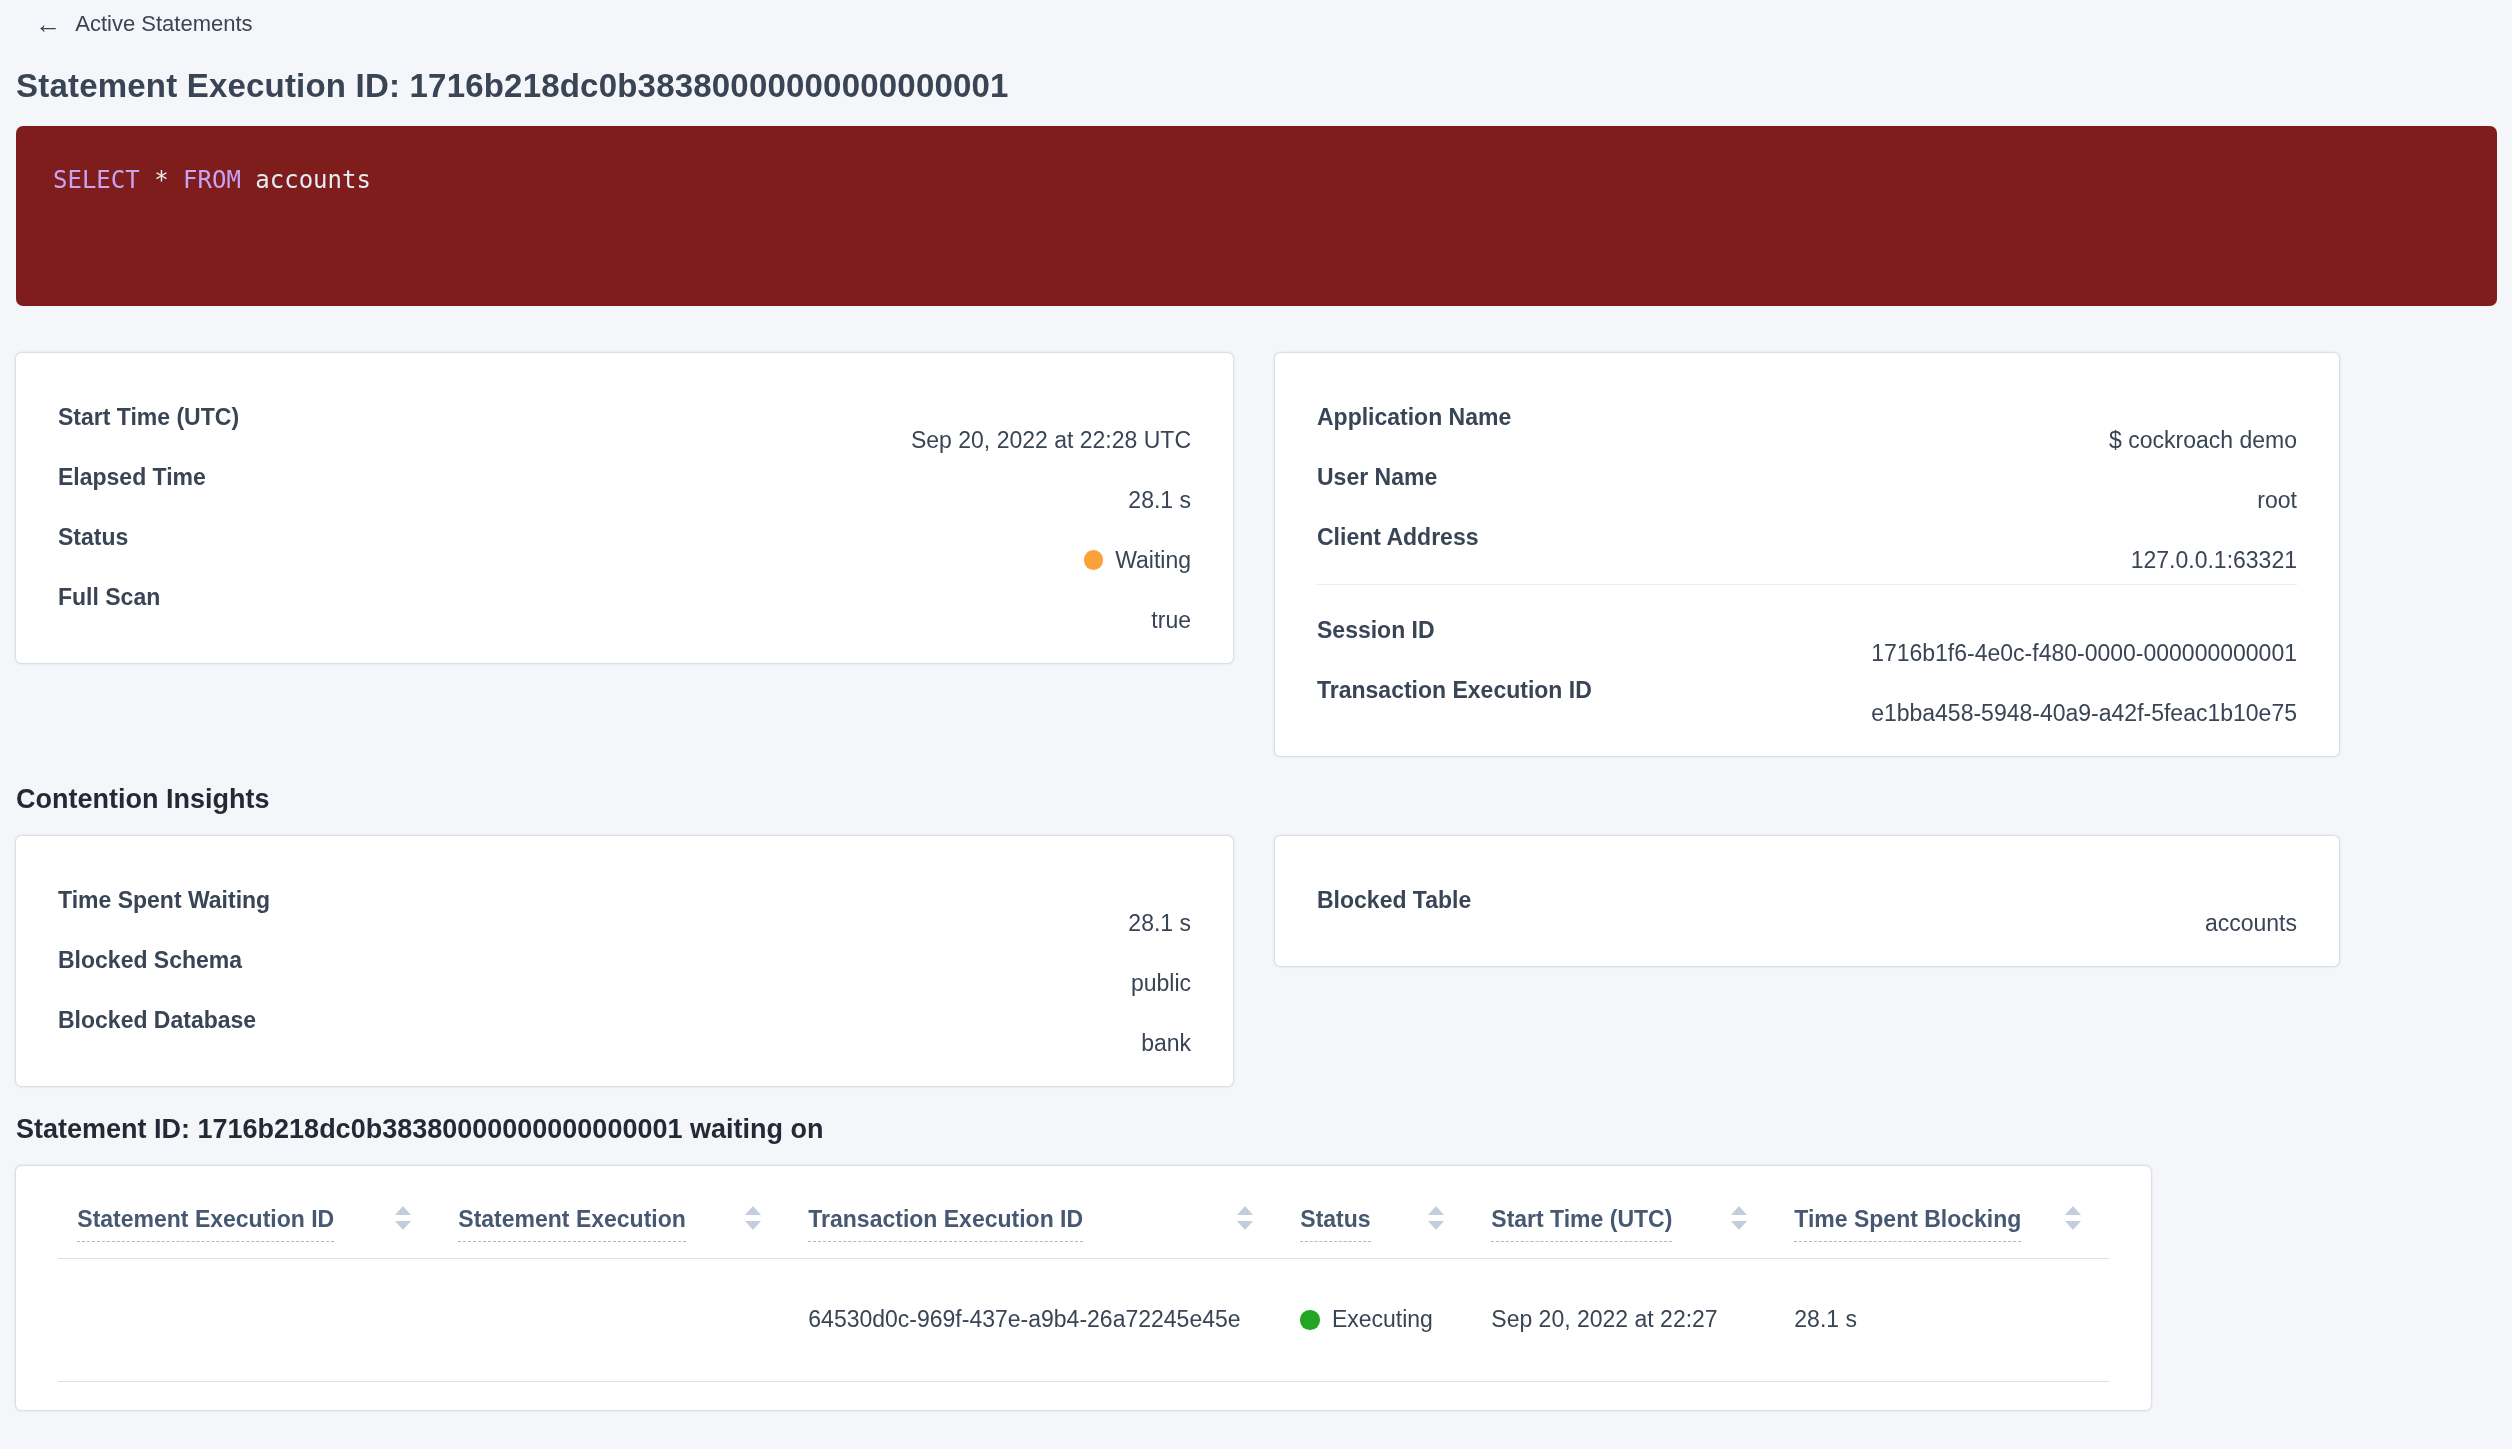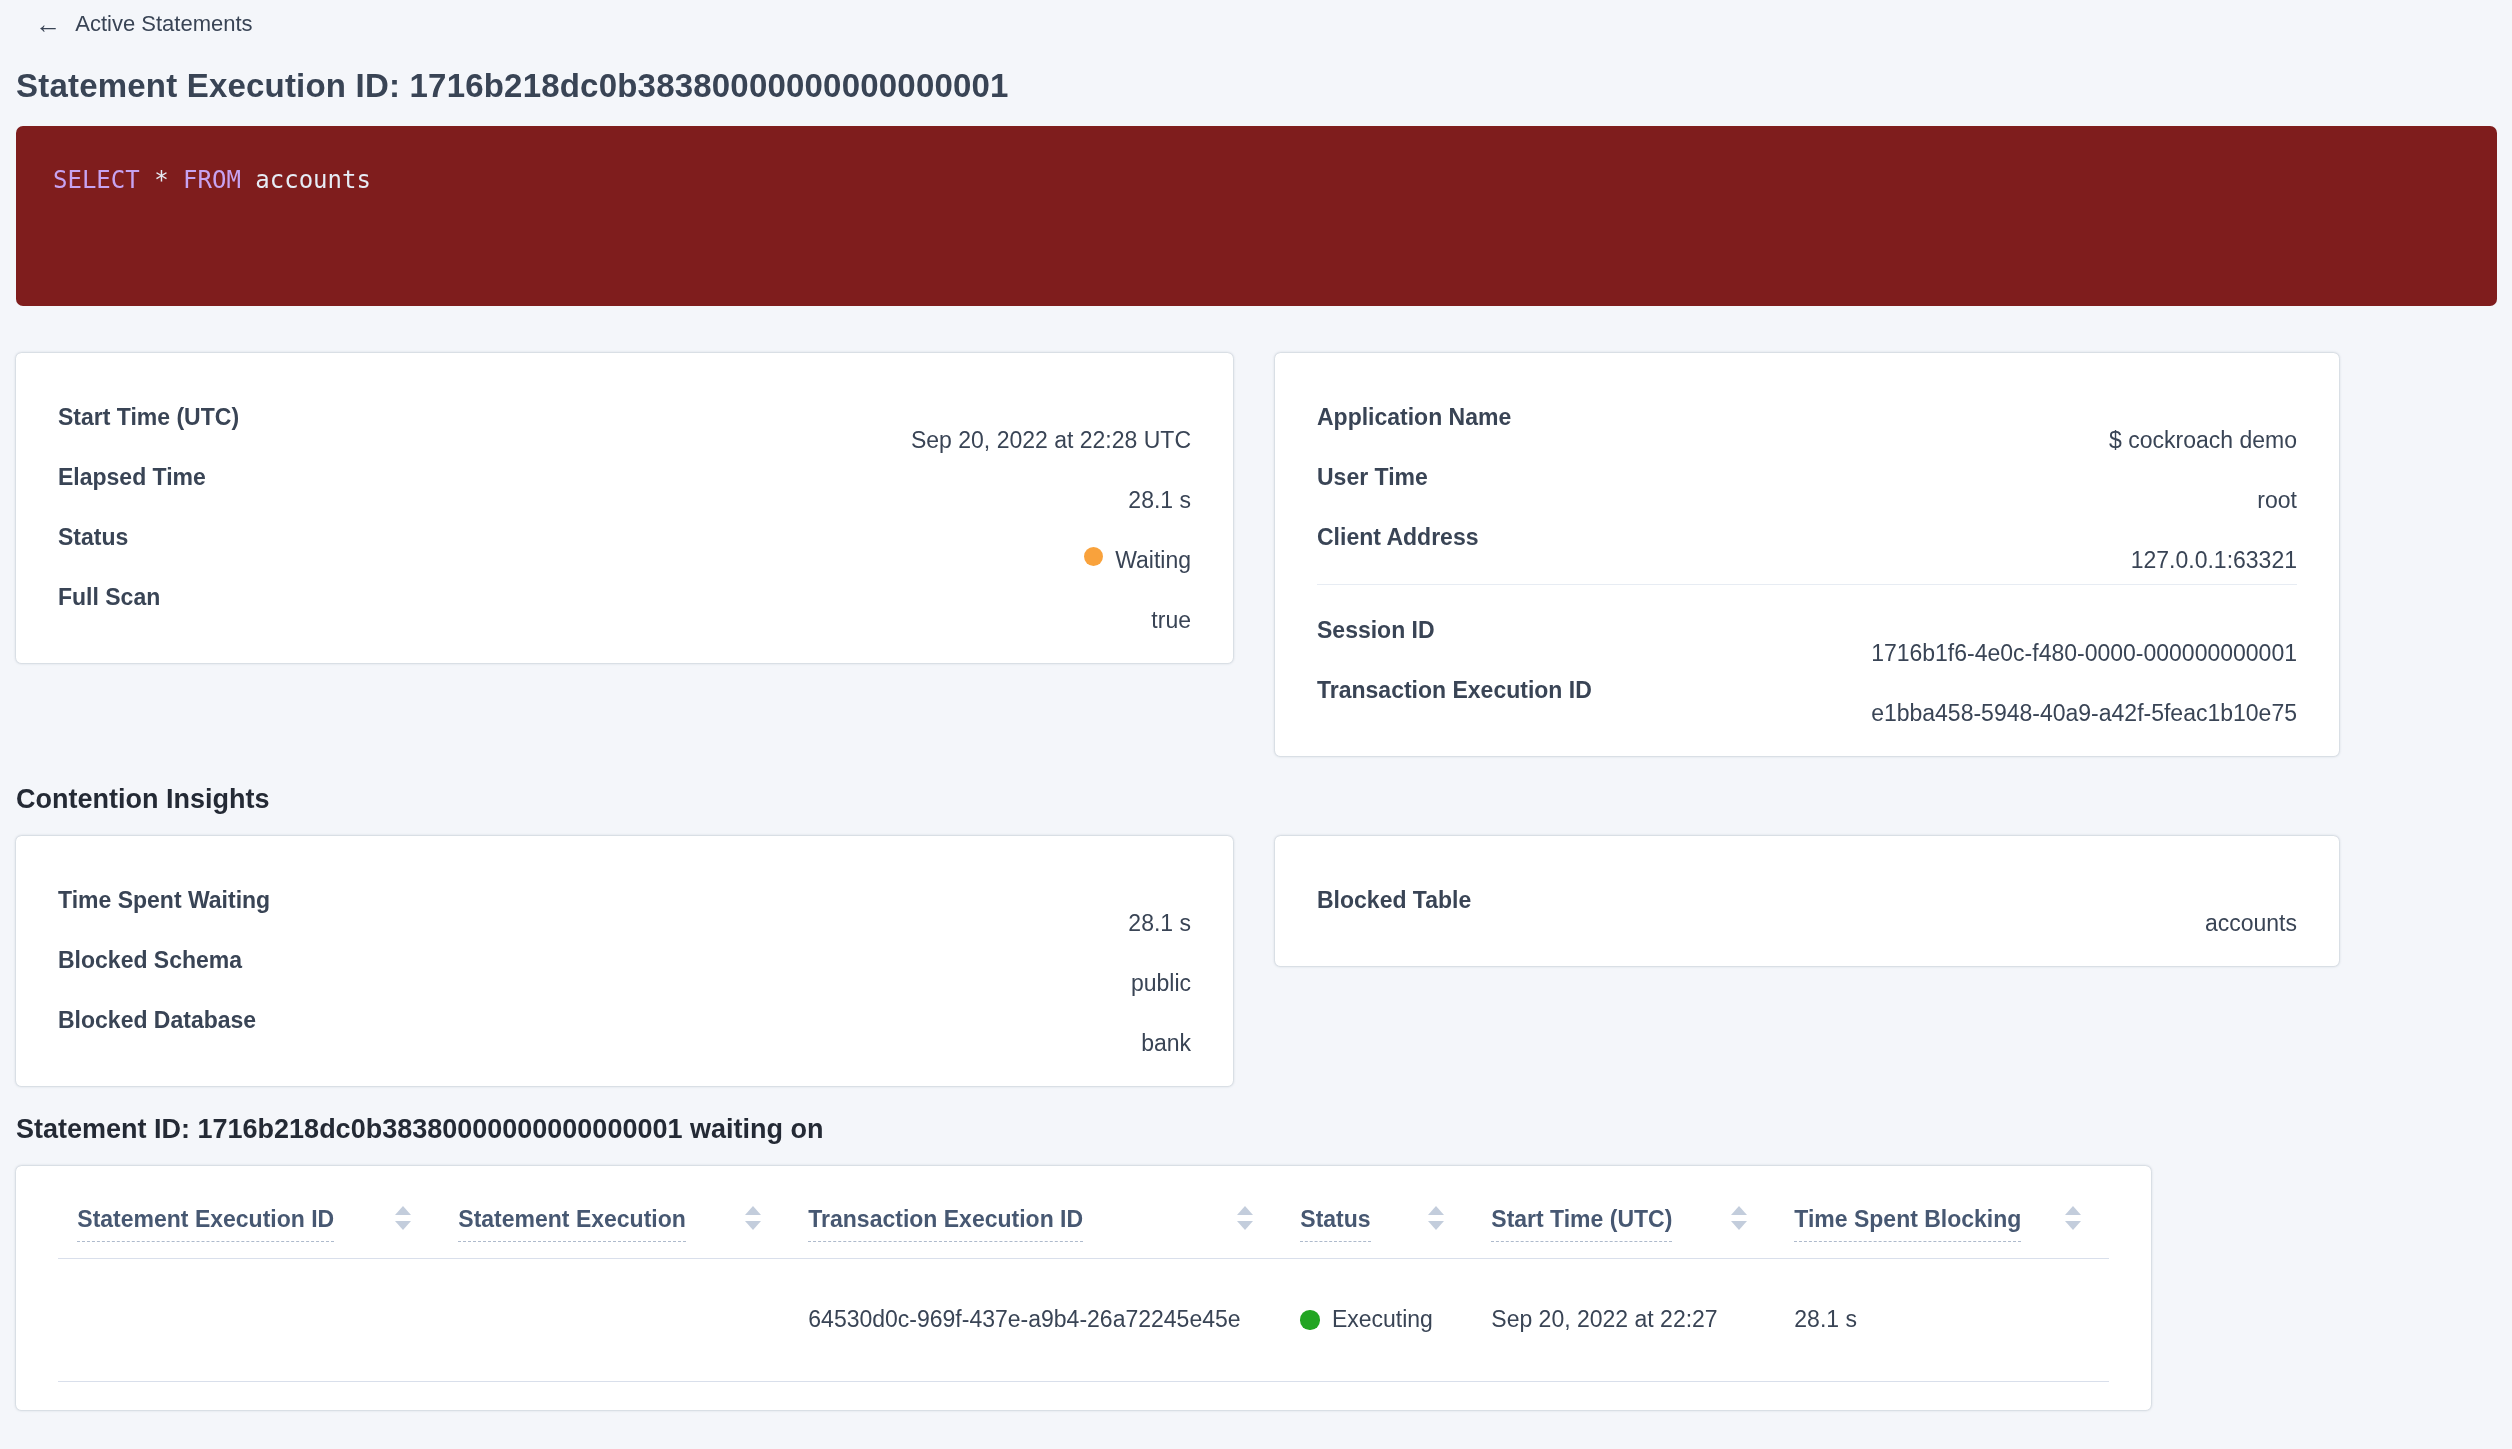--- a/index.html
+++ b/index.html
@@ -53,21 +53,21 @@
   }
   .card.w-left  { width: 1217px; }
   .card.w-right { width: 1064px; }
 
   .kv { display: flex; justify-content: space-between; align-items: center; height: 60px; font-size: 23px; }
   .kv .k { font-weight: 700; color: #394455; }
   .kv .v { color: #394455; text-align: right; margin-top: 45px; }
   .link { color: #0b5dff; cursor: pointer; }
   .divider { border-top: 0.9px solid #e7ecf3; margin: 16px 0; }
 
-  .status-inline { display: flex; }
+  .status-inline { display: flex; align-items: center; }
   .dot { width: 19.3px; height: 19.3px; border-radius: 50%; display: inline-block; margin-right: 12.3px; flex: 0 0 auto; }
   .dot-orange { background: #f9a23c; }
   .dot-green  { background: #22a522; }
 
   
   .section-heading {
     margin-top: 28px;
     font-size: 27px; font-weight: 700; color: #242a35;
   }
 
@@ -148,21 +148,21 @@
         <span class="v">true</span>
       </div>
     </div>
 
     <div class="card w-right">
       <div class="kv">
         <span class="k">Application Name</span>
         <span class="v">$ cockroach demo</span>
       </div>
       <div class="kv">
-        <span class="k">User Time</span>
+        <span class="k">User Name</span>
         <span class="v">root</span>
       </div>
       <div class="kv">
         <span class="k">Client Address</span>
         <span class="v">127.0.0.1:63321</span>
       </div>
       <div class="divider"></div>
       <div class="kv">
         <span class="k">Session ID</span>
         <span class="v link">1716b1f6-4e0c-f480-0000-000000000001</span>

